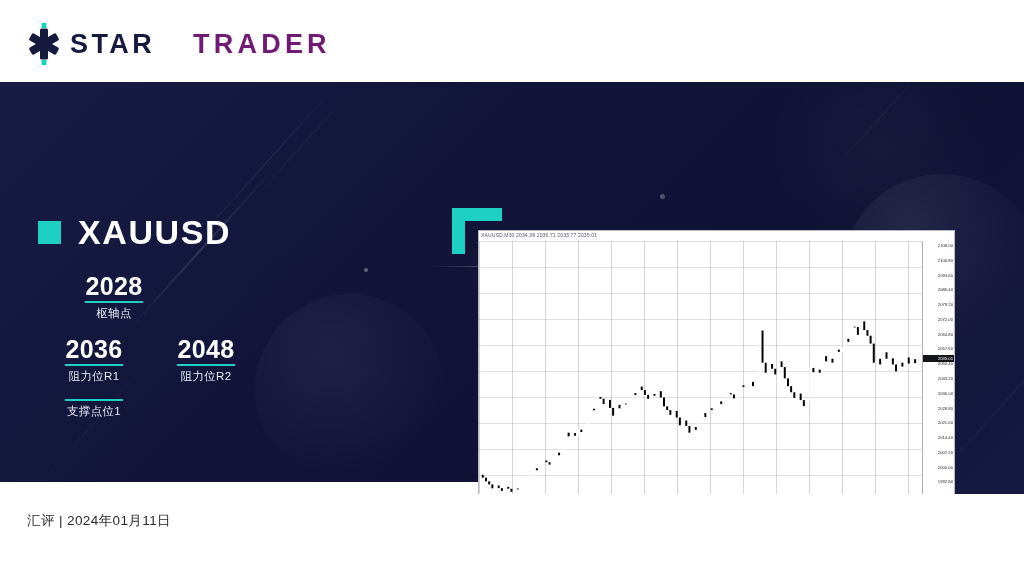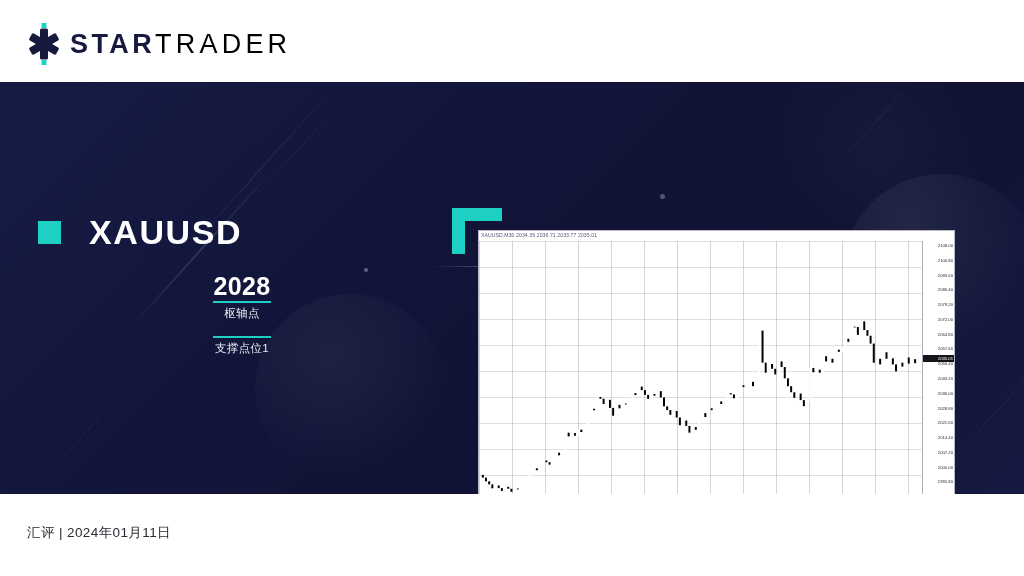--- a/index.html
+++ b/index.html
@@ -29,21 +29,21 @@
   #logo-mark .r2 { transform:translate(-50%,-50%) rotate(60deg); }
   #logo-mark .r3 { transform:translate(-50%,-50%) rotate(120deg); }
   #logo-mark .dot-t, #logo-mark .dot-b {
     position:absolute; left:50%; width:5px; height:5px;
     background:#19d3c5; transform:translateX(-50%);
   }
   #logo-mark .dot-t { top:-4px; }
   #logo-mark .dot-b { bottom:-4px; }
   .logo-text { font-size:27px; letter-spacing:3.4px; font-weight:700; line-height:1; }
   .logo-star { color:#151a3e;text-align:right; }
-  .logo-trader { color:#000000; font-weight:400; letter-spacing:4.2px; }
+  .logo-trader { color:#701a75; font-weight:700; letter-spacing:4.2px;margin-left:38px; }
 
   
   #stage {
     position:absolute; left:0; top:82px; width:1024px; height:412px;
     background:
       radial-gradient(circle at 86% 16%, rgba(255,255,255,0.030) 0%, rgba(255,255,255,0) 12%),
       linear-gradient(135deg,#171c45 0%,#121539 38%,#0f1233 70%,#161a42 100%);
     overflow:hidden;
   }
   
@@ -81,29 +81,29 @@
     border-radius:50%; background:rgba(255,255,255,0.33);
   }
   .mini-dot2 {
     position:absolute; left:660px; top:112px; width:5px; height:5px;
     border-radius:50%; background:rgba(255,255,255,0.28);
   }
 
   
   #title-row {
     position:absolute; left:38px; top:133px;
-    display:flex; align-items:center; gap:28px; z-index:6;
+    display:flex; align-items:center; gap:17px; z-index:6;
   }
   #title-square { width:23px; height:23px; background:#1ed0c4; }
   #pair-title {
     color:#ffffff; font-size:34px; font-weight:700; letter-spacing:1.6px; line-height:1;
   }
 
   #levels { position:absolute; left:38px; top:190px; width:260px; z-index:6; }
-  .lvl-row { display:flex;justify-content:flex-end; }
+  .lvl-row { display:flex; }
   .lvl {
     width:112px; text-align:center; margin-bottom:14px;
   }
   .lvl.offset { margin-left:20px; }
   .lvl-val {
     color:#ffffff; font-size:25px; font-weight:700; line-height:1.12; letter-spacing:.4px;
   }
   .lvl-ul {
     width:58px; height:2px; background:#1ed0c4; margin:1px auto 3px auto;
   }
@@ -159,21 +159,21 @@
     font-family:"Liberation Sans",sans-serif; white-space:nowrap; line-height:1;
   }
   #price-now {
     position:absolute; right:0; width:31px; height:7px;
     background:#15151c; color:#ffffff; font-size:4.2px; line-height:7px;
     text-align:right; padding-right:1px;
   }
 
   
   #footer {
-    position:absolute; left:0; top:494px; width:904px; height:82px;
+    position:absolute; left:0; top:482px; width:904px; height:82px;
     background:#ffffff;
   }
   #footer-text {
     position:absolute; left:27px; top:30px;
     color:#2b2b33; font-size:13.5px; letter-spacing:.4px;
   }
 </style>
 </head>
 <body>
 
@@ -211,20 +211,32 @@
     <div id="title-square"></div>
     <div id="pair-title">XAUUSD</div>
   </div>
 
   <div id="levels">
     <div class="lvl-row">
       <div class="lvl offset">
         <div class="lvl-val">2028</div>
         <div class="lvl-ul"></div>
         <div class="lvl-label">枢轴点</div>
+      </div>
+    </div>
+    <div class="lvl-row">
+      <div class="lvl">
+        <div class="lvl-val">2036</div>
+        <div class="lvl-ul"></div>
+        <div class="lvl-label">阻力位R1</div>
+      </div>
+      <div class="lvl">
+        <div class="lvl-val">2048</div>
+        <div class="lvl-ul"></div>
+        <div class="lvl-label">阻力位R2</div>
       </div>
     </div>
     <div class="lvl-row">
       <div class="lvl">
         <div class="lvl-ul"></div>
         <div class="lvl-label">支撑点位1</div>
       </div>
     </div>
   </div>
 

